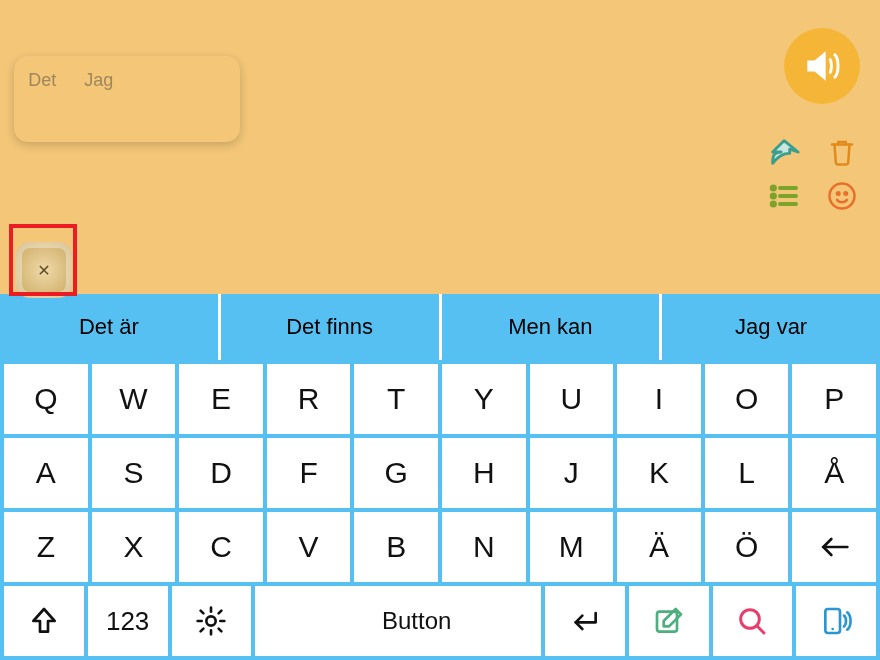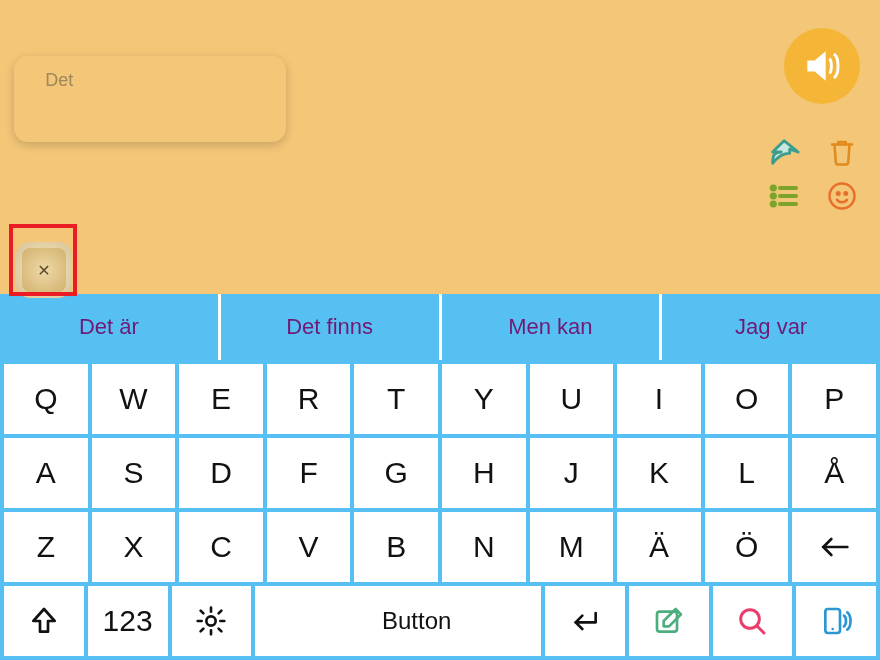--- a/index.html
+++ b/index.html
@@ -8,26 +8,26 @@
 
   
   .top {
     flex: 0 0 294px;
     background: #f3c678;
     position: relative;
   }
   .suggestion-card {
     position: absolute;
     left: 14px; top: 56px;
-    width: 272px; height: 86px;
+    width: 226px; height: 86px;
     background: #f3c678;
     border-radius: 14px;
     box-shadow: 0 3px 10px rgba(0,0,0,0.18);
     display: grid;
-    grid-template-columns: 1fr 1fr 1fr;
+    grid-template-columns: 1fr 1fr 1fr 1fr;
     grid-template-rows: 1fr 1fr;
     align-items: center;
     padding: 6px 0;
   }
   .suggestion-card span {
     color: #9f875c;
     font-size: 18px;
     text-align: center;
     cursor: pointer;
   }
@@ -72,21 +72,21 @@
   
   .phrase-bar {
     flex: 0 0 66px;
     display: flex;
     background: #57c0f2;
   }
   .phrase {
     flex: 1;
     display: flex; align-items: center; justify-content: center;
     font-size: 22px;
-    color: #701a75;
+    color: #000000;
     border-right: 3px solid #fff;
     cursor: pointer;
   }
   .phrase:last-child { border-right: none; }
 
   
   .kbd {
     flex: 1 1 auto;
     background: #57c0f2;
     padding: 4px;
@@ -99,29 +99,30 @@
     background: #fff;
     display: flex; align-items: center; justify-content: center;
     font-size: 30px;
     font-weight: 400;
     color: #111;
     cursor: pointer;
     user-select: none;
   }
   .key.space { flex: 3.12; font-size:24px;padding-left:37px; }
   .key svg { width: 32px; height: 32px; }
-  .key-num { font-size: 30px; }
+  .key-num { font-size: 26px; }
 </style>
 </head>
 <body>
 
 <div class="top">
 
   <div class="suggestion-card">
     <span>Det</span>
+    <span>Jag</span>
   </div>
 
   <div class="speak-btn">
     <svg width="44" height="44" viewBox="0 0 24 24" fill="none" stroke="#fff" stroke-width="1.6">
       <path d="M4 9v6h4l6 5V4L8 9H4z" fill="#fff" stroke="none"></path>
       <path d="M16 8c1.5 1 1.5 7 0 8"></path>
       <path d="M18.5 5.5c3 2 3 11 0 13"></path>
     </svg>
   </div>
 

